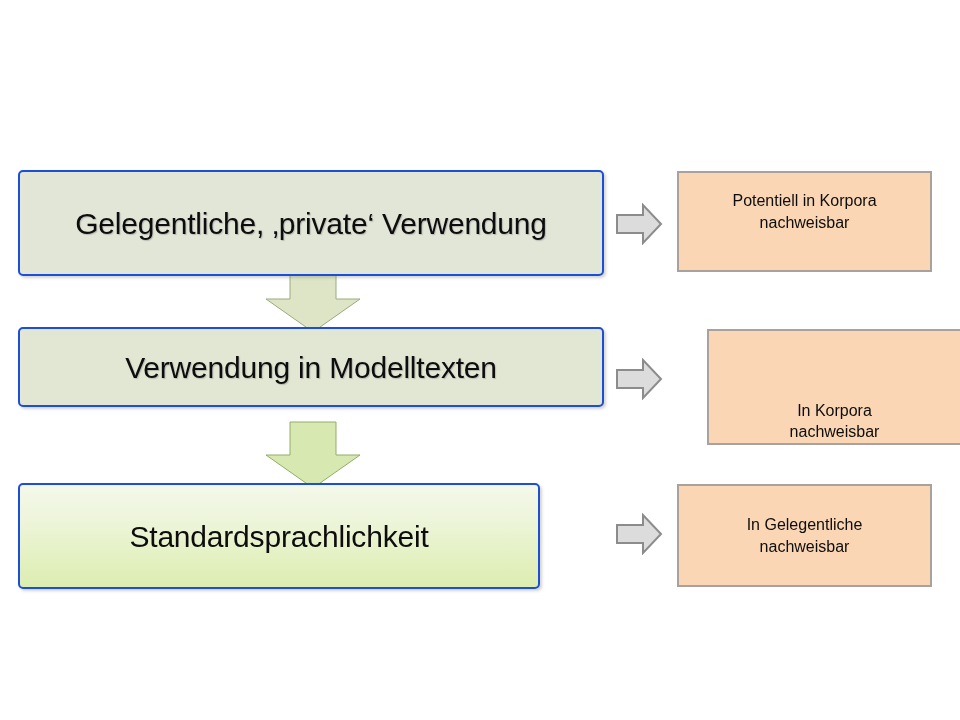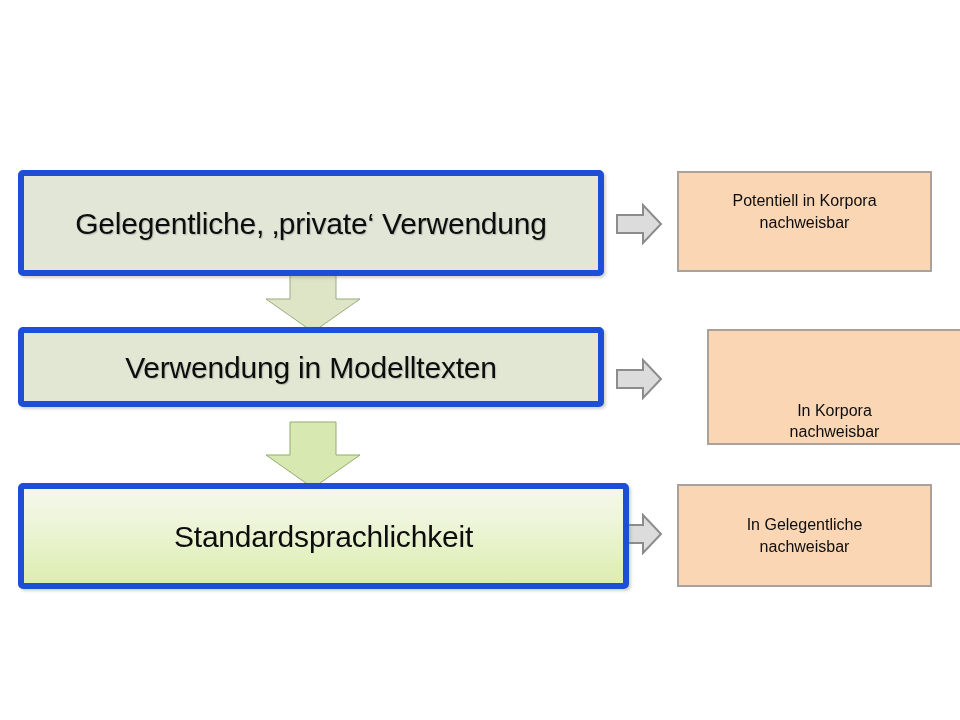--- a/index.html
+++ b/index.html
@@ -20,21 +20,21 @@
     left: 0; top: 0;
     width: 960px;
     height: 720px;
     background: #ffffff;
   }
 
   
   .stage-box {
     position: absolute;
     box-sizing: border-box;
-    border: 6px solid #1d4ed8;
+    border: 2px solid #1d4ed8;
     border-radius: 5px;
     box-shadow: 2px 2px 3px rgba(120,125,110,0.33);
     display: flex;
     align-items: center;
     justify-content: center;
     z-index: 3;
   }
   .stage-label {
     color: #0d0d0d;
     font-size: 30px;
@@ -46,21 +46,21 @@
 
   #stage-box-1 {
     left: 18px; top: 170px; width: 586px; height: 106px;
     background: #e2e6d7;
   }
   #stage-box-2 {
     left: 18px; top: 327px; width: 586px; height: 80px;
     background: #e1e7d2;
   }
   #stage-box-3 {
-    left: 18px; top: 483px; width: 611px; height: 106px;
+    left: 18px; top: 483px; width: 522px; height: 106px;
     background: linear-gradient(to bottom, #f4f8ea 0%, #edf5da 35%, #e2f0bd 78%, #dcedb2 100%);
   }
   #stage-box-3 .stage-label { text-shadow: none; }
 
   
   .down-arrow {
     position: absolute;
     z-index: 2;
     overflow: visible;
   }

